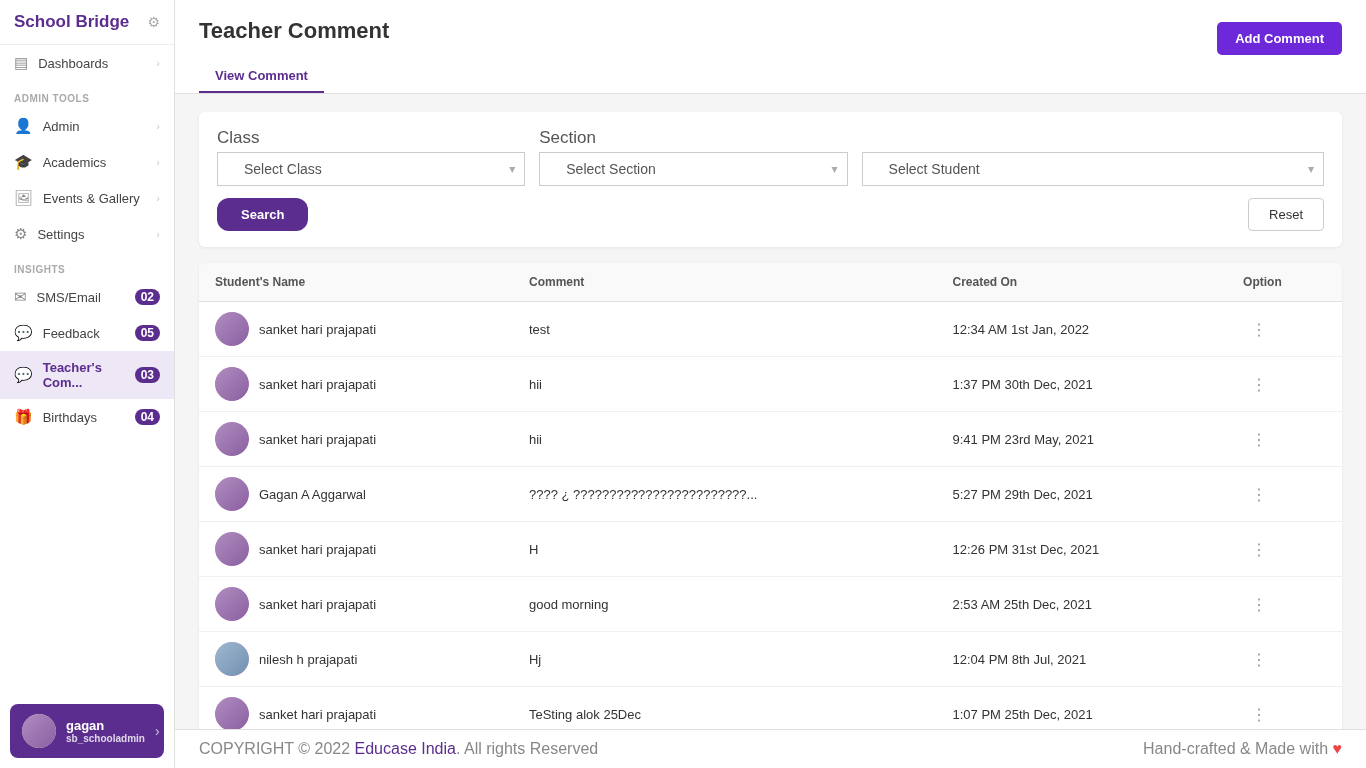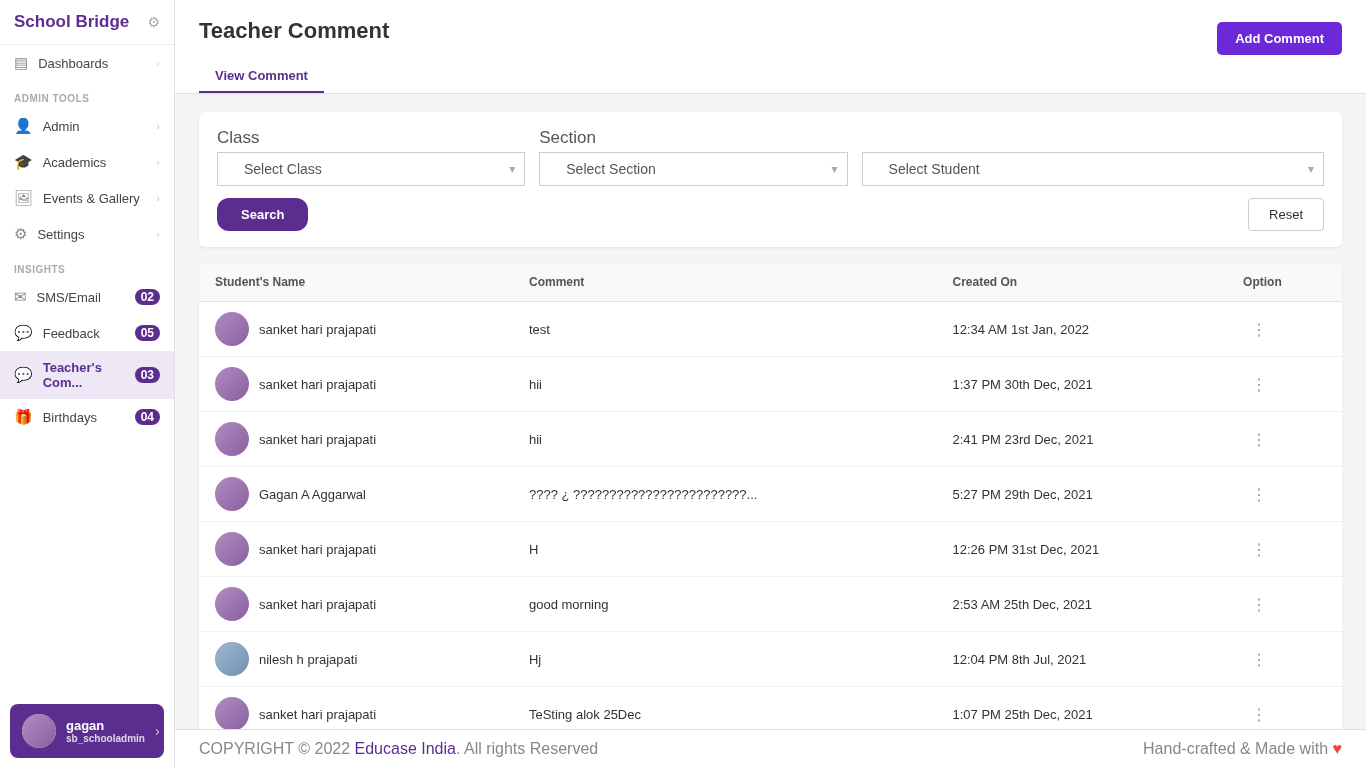--- a/index.html
+++ b/index.html
@@ -477,21 +477,21 @@
             <tr>
       <td>
         <div class="student-cell">
           <div class="student-avatar">
             <div class="avatar-img"></div>
           </div>
           <span>sanket hari prajapati</span>
         </div>
       </td>
       <td>hii</td>
-      <td>2:41 PM 23rd Dec, 2021</td>
+      <td>9:41 PM 23rd May, 2021</td>
       <td>
         <button class="more-btn">⋮</button>
       </td>
     </tr>
             <tr>
       <td>
         <div class="student-cell">
           <div class="student-avatar">
             <div class="avatar-img avatar-light"></div>
           </div>

